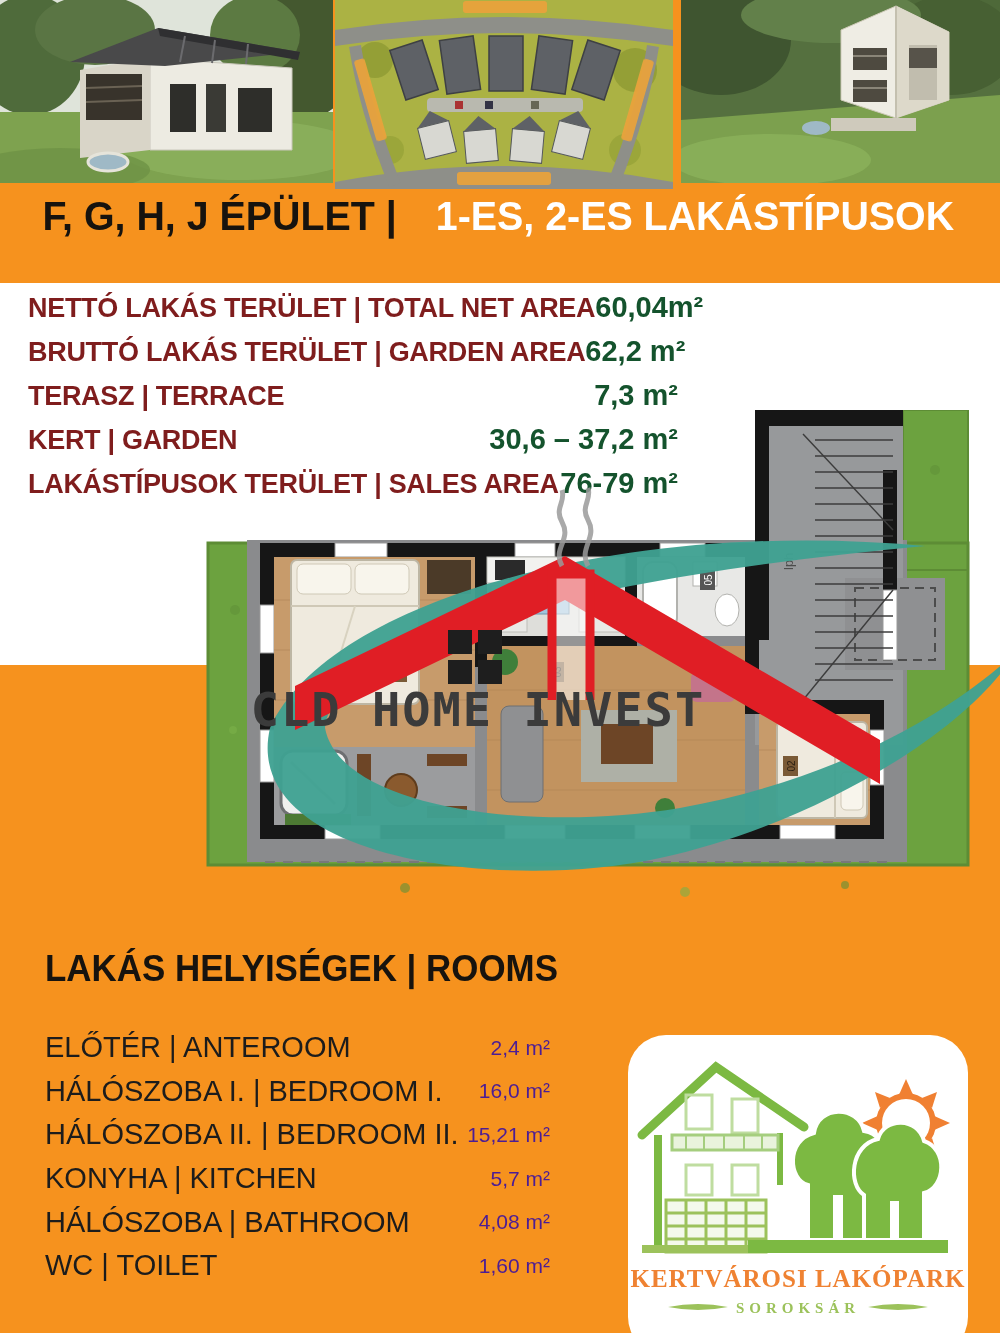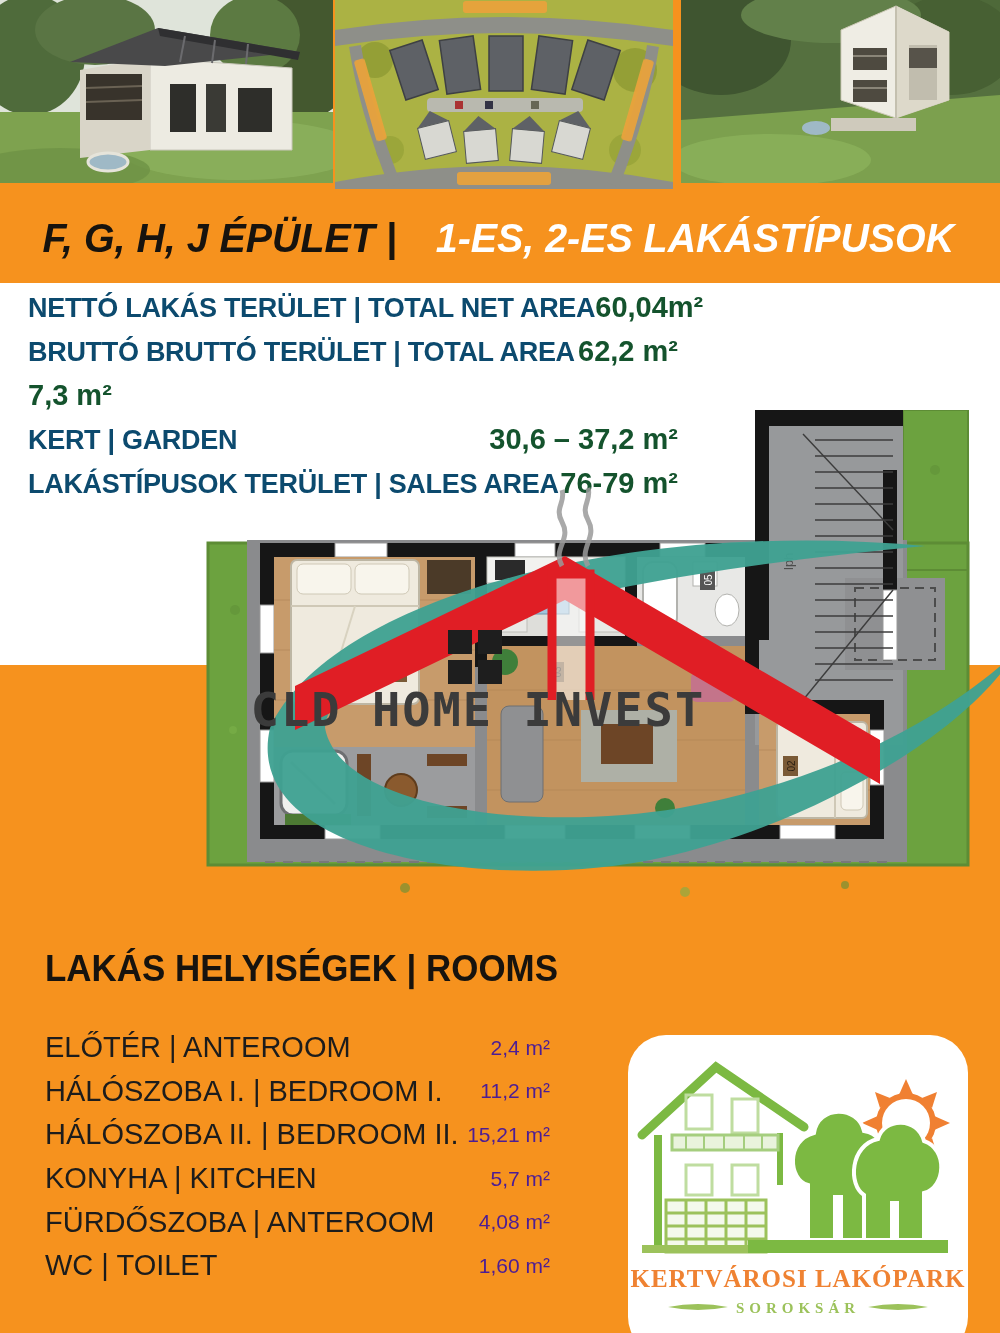--- a/index.html
+++ b/index.html
@@ -8,31 +8,31 @@
     background:#F6921E;font-family:"Liberation Sans",sans-serif;
   }
   
   .photo{position:absolute;top:0;overflow:hidden;background:#9aa86a;}
   #ph-left{left:0;width:333px;height:183px;}
   #ph-mid{left:335px;width:338px;height:189px;}
   #ph-right{left:681px;width:319px;height:183px;}
   
   .title-bar{
     position:absolute;left:0;top:193px;width:1000px;height:90px;
-    display:flex;align-items:center;justify-content:center;gap:20px;
-    font-weight:bold;font-size:41px;white-space:nowrap;font-style:italic;
+    display:flex;justify-content:center;gap:20px;
+    font-weight:bold;font-size:41px;white-space:nowrap;
   }
   .title-dark{color:#17130e;transform:scaleX(.96);}
   .title-light{color:#ffffff;transform:scaleX(.96);}
   
   .white-band{position:absolute;left:0;top:283px;width:1000px;height:382px;background:#ffffff;}
   
   .specs{position:absolute;left:28px;top:291px;width:650px;}
   .spec-row{display:flex;justify-content:space-between;align-items:baseline;height:44px;}
-  .spec-label{color:#0c4a6e;font-weight:bold;font-size:27px;letter-spacing:-.3px;white-space:nowrap;}
+  .spec-label{color:#7f1d1d;font-weight:bold;font-size:27px;letter-spacing:-.3px;white-space:nowrap;}
   .spec-value{color:#14532d;font-weight:bold;font-size:29px;white-space:nowrap;}
   
   .floorplan{position:absolute;left:205px;top:410px;width:770px;height:505px;}
   .watermark{position:absolute;left:200px;top:478px;width:830px;height:395px;pointer-events:none;}
   
   .rooms-header{
     position:absolute;left:45px;right:37px;top:944px;height:50px;
     display:flex;justify-content:space-between;align-items:center;
   }
   .rooms-heading{color:#17130e;font-weight:bold;font-size:36px;transform:scaleX(.97);transform-origin:left center;white-space:nowrap;}
@@ -160,24 +160,25 @@
 </div>
 
 <div class="white-band"></div>
 
 <div class="specs">
   <div class="spec-row">
     <span class="spec-label">NETTÓ LAKÁS TERÜLET | TOTAL NET AREA</span>
     <span class="spec-value">60,04m²</span>
   </div>
   <div class="spec-row">
-    <span class="spec-label">BRUTTÓ BRUTTÓ TERÜLET | TOTAL AREA</span>
+    <span class="spec-label">BRUTTÓ LAKÁS TERÜLET | GARDEN AREA</span>
     <span class="spec-value">62,2 m²</span>
   </div>
   <div class="spec-row">
+    <span class="spec-label">TERASZ | TERRACE</span>
     <span class="spec-value">7,3 m²</span>
   </div>
   <div class="spec-row">
     <span class="spec-label">KERT | GARDEN</span>
     <span class="spec-value">30,6 – 37,2 m²</span>
   </div>
   <div class="spec-row">
     <span class="spec-label">LAKÁSTÍPUSOK TERÜLET | SALES AREA</span>
     <span class="spec-value">76-79 m²</span>
   </div>
@@ -382,32 +383,32 @@
   <span class="rooms-heading">LAKÁS HELYISÉGEK | ROOMS</span>
 </div>
 
 <div class="room-list">
   <div class="room-row">
     <span class="room-label">ELŐTÉR | ANTEROOM</span>
     <span class="room-value">2,4 m²</span>
   </div>
   <div class="room-row">
     <span class="room-label">HÁLÓSZOBA I. | BEDROOM I.</span>
-    <span class="room-value">11,2 m²</span>
+    <span class="room-value">16,0 m²</span>
   </div>
   <div class="room-row">
     <span class="room-label">HÁLÓSZOBA II. | BEDROOM II.</span>
     <span class="room-value">15,21 m²</span>
   </div>
   <div class="room-row">
     <span class="room-label">KONYHA | KITCHEN</span>
     <span class="room-value">5,7 m²</span>
   </div>
   <div class="room-row">
-    <span class="room-label">FÜRDŐSZOBA | ANTEROOM</span>
+    <span class="room-label">HÁLÓSZOBA | BATHROOM</span>
     <span class="room-value">4,08 m²</span>
   </div>
   <div class="room-row">
     <span class="room-label">WC | TOILET</span>
     <span class="room-value">1,60 m²</span>
   </div>
 </div>
 
 <div class="logo-card">
   <svg width="340" height="320" viewBox="0 0 340 320">

